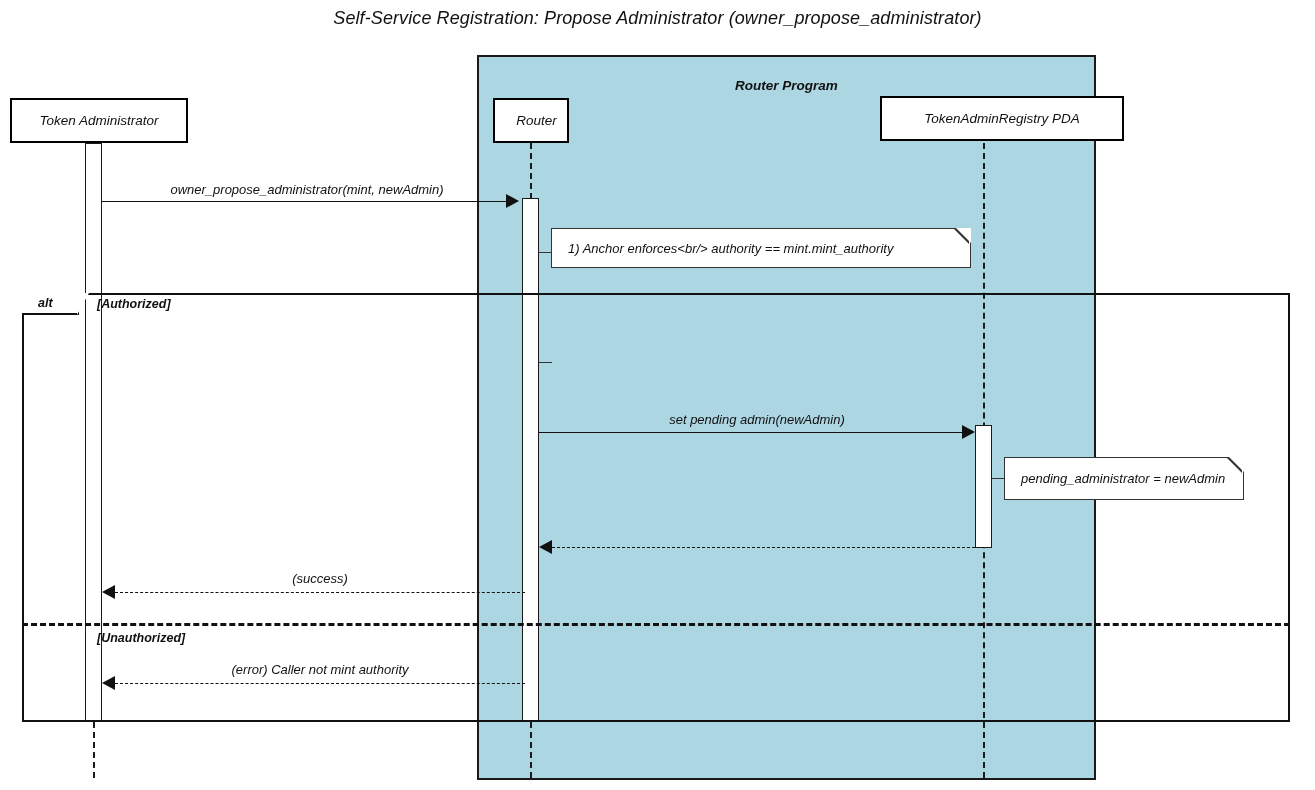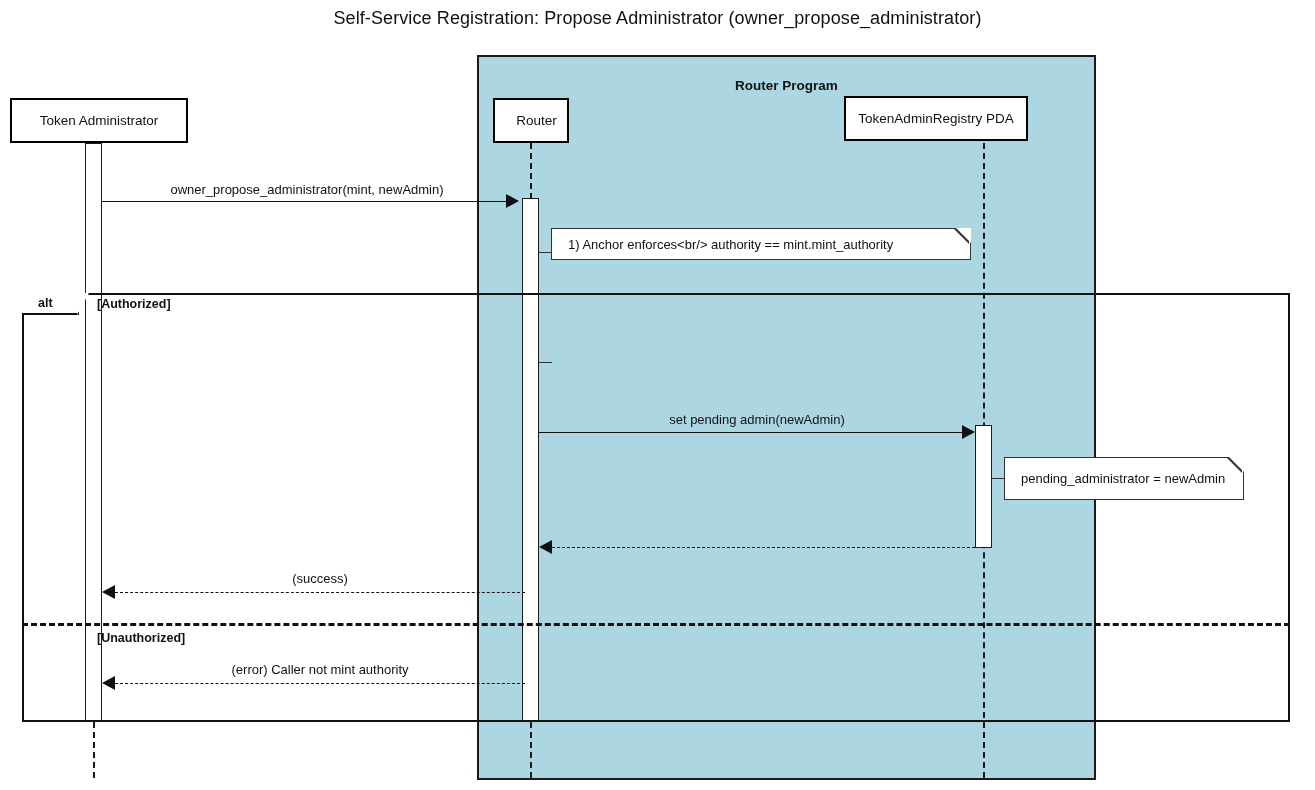--- a/index.html
+++ b/index.html
@@ -10,20 +10,21 @@
   body {
     font-family: "Liberation Sans", sans-serif;
     -webkit-font-smoothing: antialiased;
   }
   #canvas {
     position: relative;
     width: 1315px;
     height: 790px;
     background: #ffffff;
     overflow: hidden;
+    font-style: italic;
   }
   .title {
     position: absolute;
     left: 0;
     top: 8px;
     width: 1315px;
     text-align: center;
     font-size: 18px;
     color: #111111;
     letter-spacing: 0.1px;
@@ -200,34 +201,34 @@
   <div class="lifeline" style="left:93px; top:143px; height:635px;"></div>
   <div class="lifeline" style="left:530px; top:143px; height:635px;"></div>
   <div class="lifeline" style="left:983px; top:143px; height:635px;"></div>
 
   <div class="participant" style="left:10px; top:98px; width:178px; height:45px;">
     <span>Token Administrator</span>
   </div>
   <div class="participant" style="left:493px; top:98px; width:76px; height:45px;padding-left:11px;">
     <span>Router</span>
   </div>
-  <div class="participant" style="left:844px; top:96px; width:184px; height:45px;justify-content:center;">
+  <div class="participant" style="left:880px; top:96px; width:244px; height:45px;justify-content:center;">
     <span>TokenAdminRegistry PDA</span>
   </div>
 
   <div class="activation" style="left:85px; top:143px; width:17px; height:579px;"></div>
   <div class="activation" style="left:522px; top:198px; width:17px; height:524px;"></div>
   <div class="activation" style="left:975px; top:425px; width:17px; height:123px;"></div>
 
   <div class="msg-label" style="left:102px; top:182px; width:410px;">owner_propose_administrator(mint, newAdmin)</div>
   <div class="msg-line" style="left:102px; top:201px; width:404px;"></div>
   <div class="arrow-r" style="left:506px; top:194px;"></div>
 
   <div class="note-connector" style="left:539px; top:252px; width:13px;"></div>
-  <div class="note" style="left:551px; top:228px; width:420px; height:32px;">
+  <div class="note" style="left:551px; top:228px; width:420px; height:40px;">
     <span>1) Anchor enforces&lt;br/&gt; authority == mint.mint_authority</span>
     <span class="fold"></span>
   </div>
 
   <div class="frag" style="left:22px; top:293px; width:1268px; height:429px;"></div>
   <div class="frag-label-box" style="left:22px; top:293px; width:57px; height:22px;"></div>
   <div class="frag-kind" style="left:38px; top:296px;">alt</div>
   <div class="frag-guard" style="left:97px; top:297px;">[Authorized]</div>
 
   <div class="note-connector" style="left:539px; top:362px; width:13px;"></div>

